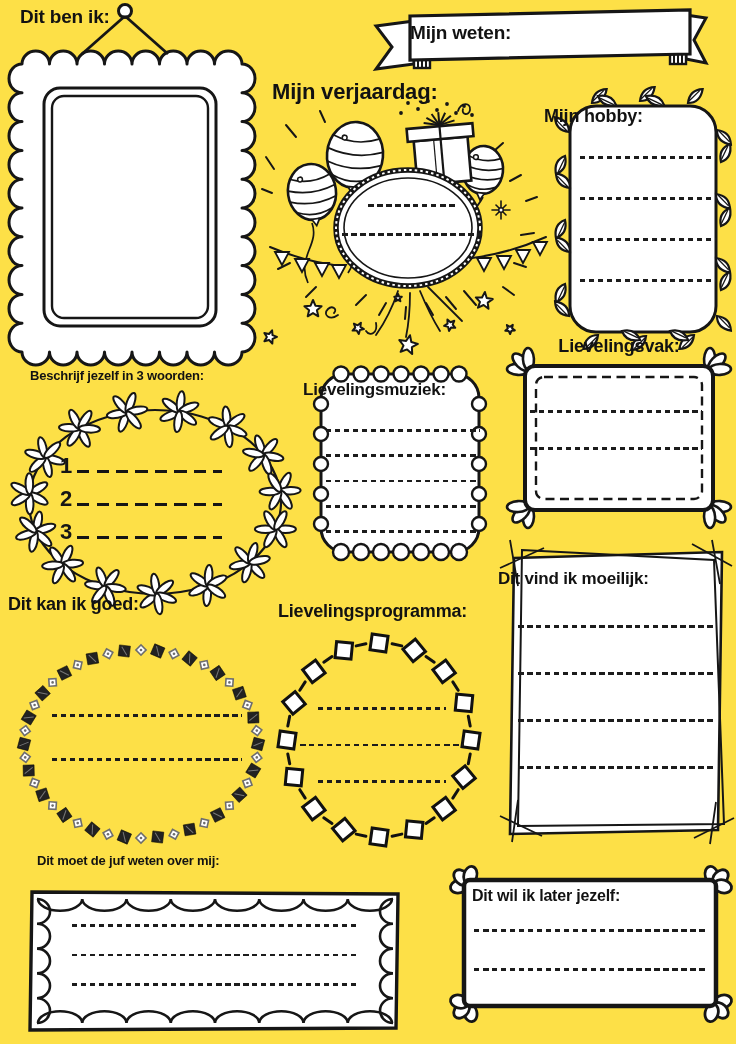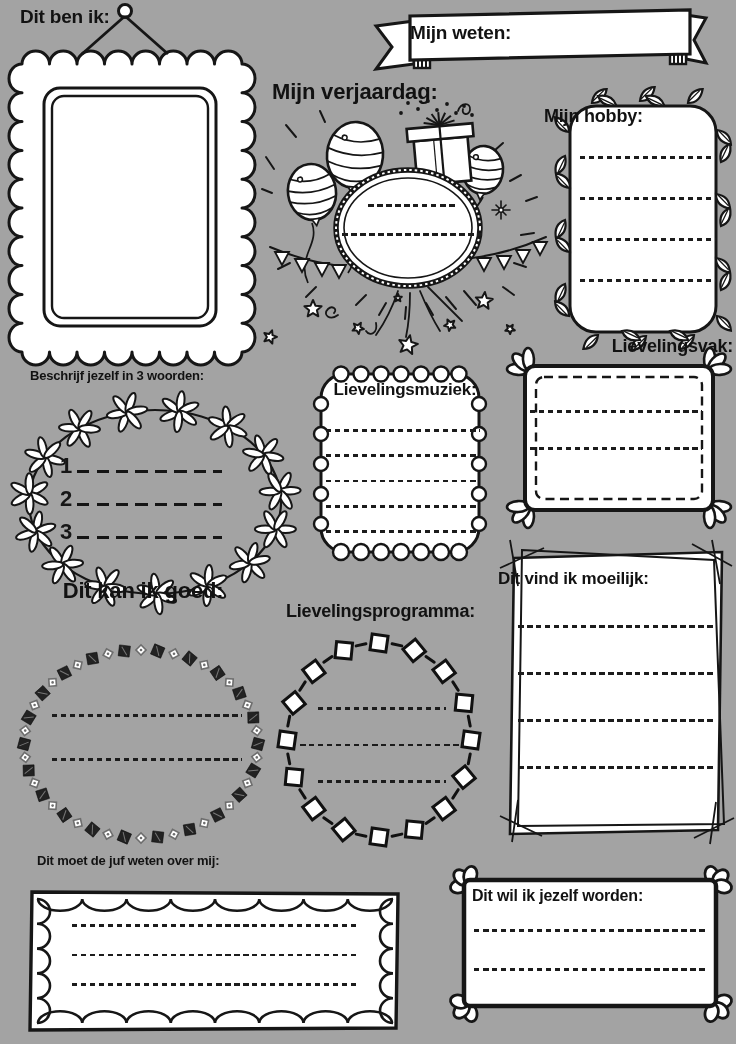--- a/index.html
+++ b/index.html
@@ -1,17 +1,17 @@
 <!DOCTYPE html>
 <html><head>
 <meta charset="utf-8">
 <style>
 *{margin:0;padding:0;box-sizing:border-box}
 html,body{background:#fff}
-.page{position:relative;width:736px;height:1044px;background:#a3a3a3;overflow:hidden;
+.page{position:relative;width:736px;height:1044px;background:#fde047;overflow:hidden;
   font-family:"Liberation Sans",sans-serif;color:#161616}
 section{display:contents}
 .lbl{position:absolute;font-weight:700;letter-spacing:-.2px;white-space:nowrap;color:#121212}
 svg{position:absolute;overflow:visible;display:block}
 .lines{position:absolute;display:flex;flex-direction:column;justify-content:space-between;align-items:center}
 .wline{flex:none;width:100%;height:2.6px;
   background:repeating-linear-gradient(90deg,#1c1c1c 0 5.5px,transparent 5.5px 9px)}
 .lines-bday .wline:first-child{width:88px}
 .lines-prog .wline:nth-child(2){width:164px}
 .rows{position:absolute;display:flex;flex-direction:column;gap:8px}
@@ -281,21 +281,21 @@
     <div class="lines" style="left:580px;top:156px;width:136px;height:126px">
       <div class="wline"></div>
     <div class="wline"></div>
         <div class="wline"></div>
         <div class="wline"></div>
       </div>
   </section>
 
   
   <section>
-    <div class="lbl" style="left:505px;top:336px;width:228px;text-align:right;font-size:18px">Lievelingsvak:</div>
+    <div class="lbl" style="left:505px;top:336px;width:228px;text-align:center;font-size:18px">Lievelingsvak:</div>
     <svg id="svg-vak" viewBox="0 0 228 172" style="left:505px;top:352px;width:228px;height:172px">
       <g id="vak-shells">
           <g transform="translate(24 18) rotate(-45)">
             <ellipse cx="0" cy="-11" rx="5.5" ry="11" fill="#fff" stroke="#161616" stroke-width="2.6" transform="rotate(-42)"></ellipse>
             <ellipse cx="0" cy="-11" rx="5.5" ry="11" fill="#fff" stroke="#161616" stroke-width="2.6" transform="rotate(0)"></ellipse>
             <ellipse cx="0" cy="-11" rx="5.5" ry="11" fill="#fff" stroke="#161616" stroke-width="2.6" transform="rotate(42)"></ellipse>
           </g>
           <g transform="translate(204 18) rotate(45)">
             <ellipse cx="0" cy="-11" rx="5.5" ry="11" fill="#fff" stroke="#161616" stroke-width="2.6" transform="rotate(-42)"></ellipse>
             <ellipse cx="0" cy="-11" rx="5.5" ry="11" fill="#fff" stroke="#161616" stroke-width="2.6" transform="rotate(0)"></ellipse>
@@ -489,33 +489,33 @@
           <circle cx="16" cy="82" r="7" fill="#fff" stroke="#161616" stroke-width="2.4"></circle>
           <circle cx="174" cy="82" r="7" fill="#fff" stroke="#161616" stroke-width="2.4"></circle>
           <circle cx="16" cy="112" r="7" fill="#fff" stroke="#161616" stroke-width="2.4"></circle>
           <circle cx="174" cy="112" r="7" fill="#fff" stroke="#161616" stroke-width="2.4"></circle>
           <circle cx="16" cy="142" r="7" fill="#fff" stroke="#161616" stroke-width="2.4"></circle>
           <circle cx="174" cy="142" r="7" fill="#fff" stroke="#161616" stroke-width="2.4"></circle>
           <circle cx="16" cy="172" r="7" fill="#fff" stroke="#161616" stroke-width="2.4"></circle>
           <circle cx="174" cy="172" r="7" fill="#fff" stroke="#161616" stroke-width="2.4"></circle>
         </g>
     </svg>
-    <div class="lbl" style="left:310px;top:380px;width:190px;text-align:center;font-size:17px">Lievelingsmuziek:</div>
+    <div class="lbl" style="left:303px;top:380px;width:190px;font-size:17px">Lievelingsmuziek:</div>
     <div class="lines" style="left:326px;top:429px;width:154px;height:104px">
       <div class="wline"></div>
     <div class="wline"></div>
         <div class="wline"></div>
         <div class="wline"></div>
         <div class="wline"></div>
       </div>
   </section>
 
   
   <section>
-    <div class="lbl" style="left:8px;top:578px;width:270px;text-align:center;font-size:22px">Dit kan ik goed:</div>
+    <div class="lbl" style="left:8px;top:594px;width:270px;font-size:18px">Dit kan ik goed:</div>
     <svg id="svg-goodat" viewBox="0 0 270 215" style="left:8px;top:638px;width:270px;height:215px">
       <g id="ga-beads">
           <rect x="-5.5" y="-5.5" width="11" height="11" fill="#222" stroke="#000" stroke-width="0.5" transform="translate(250.0 106.0) rotate(15)"></rect>
           <line x1="-4" y1="3" x2="4" y2="-3" stroke="#777" stroke-width="1" transform="translate(250.0 106.0) rotate(15)"></line>
           <rect x="-3.6" y="-3.6" width="7.2" height="7.2" fill="#fff" stroke="#6e6e6e" stroke-width="1.6" transform="translate(248.8 119.4) rotate(53.2)"></rect>
           <circle cx="248.8" cy="119.4" r="1.3" fill="#6e6e6e"></circle>
           <rect x="-5.5" y="-5.5" width="11" height="11" fill="#222" stroke="#000" stroke-width="0.5" transform="translate(245.3 132.5) rotate(31.4)"></rect>
           <line x1="-4" y1="3" x2="4" y2="-3" stroke="#777" stroke-width="1" transform="translate(245.3 132.5) rotate(31.4)"></line>
           <rect x="-3.6" y="-3.6" width="7.2" height="7.2" fill="#fff" stroke="#6e6e6e" stroke-width="1.6" transform="translate(239.4 145.0) rotate(69.5)"></rect>
           <circle cx="239.4" cy="145.0" r="1.3" fill="#6e6e6e"></circle>
@@ -602,21 +602,21 @@
         </g>
     </svg>
     <div class="lines" style="left:52px;top:714px;width:190px;height:47px">
       <div class="wline"></div>
     <div class="wline"></div>
       </div>
   </section>
 
   
   <section>
-    <div class="lbl" style="left:278px;top:601px;width:205px;text-align:center;font-size:18px">Lievelingsprogramma:</div>
+    <div class="lbl" style="left:278px;top:601px;width:205px;font-size:18px">Lievelingsprogramma:</div>
     <svg id="svg-program" viewBox="0 0 205 220" style="left:278px;top:630px;width:205px;height:220px">
       <g id="pr-ring">
           <rect x="-8" y="-8" width="16" height="16" fill="#fff" stroke="#111" stroke-width="3" transform="translate(101.0 13.0) rotate(-82.0)"></rect>
           <line x1="114.1" y1="13.8" x2="123.8" y2="15.9" stroke="#111" stroke-width="3" stroke-linecap="round"></line>
           <rect x="-8" y="-8" width="16" height="16" fill="#fff" stroke="#111" stroke-width="3" transform="translate(136.2 20.4) rotate(-39.5)"></rect>
           <line x1="148.0" y1="26.5" x2="156.2" y2="32.2" stroke="#111" stroke-width="3" stroke-linecap="round"></line>
           <rect x="-8" y="-8" width="16" height="16" fill="#fff" stroke="#111" stroke-width="3" transform="translate(166.1 41.4) rotate(-37.0)"></rect>
           <line x1="174.8" y1="51.9" x2="180.2" y2="60.3" stroke="#111" stroke-width="3" stroke-linecap="round"></line>
           <rect x="-8" y="-8" width="16" height="16" fill="#fff" stroke="#111" stroke-width="3" transform="translate(186.0 72.9) rotate(5.5)"></rect>
           <line x1="190.3" y1="86.2" x2="192.2" y2="96.0" stroke="#111" stroke-width="3" stroke-linecap="round"></line>
@@ -708,20 +708,20 @@
             <ellipse cx="0" cy="-9" rx="6.5" ry="9" fill="#fff" stroke="#161616" stroke-width="2.8" transform="rotate(60)"></ellipse>
           </g>
           <g transform="translate(20 142) rotate(-135)">
             <ellipse cx="0" cy="-9" rx="6.5" ry="9" fill="#fff" stroke="#161616" stroke-width="2.8" transform="rotate(-60)"></ellipse>
             <ellipse cx="0" cy="-9" rx="6.5" ry="9" fill="#fff" stroke="#161616" stroke-width="2.8" transform="rotate(0)"></ellipse>
             <ellipse cx="0" cy="-9" rx="6.5" ry="9" fill="#fff" stroke="#161616" stroke-width="2.8" transform="rotate(60)"></ellipse>
           </g>
         </g>
       <rect x="16" y="18" width="252" height="126" rx="6" fill="#fff" stroke="#161616" stroke-width="4.5"></rect>
     </svg>
-    <div class="lbl" style="left:472px;top:887px;font-size:16px">Dit wil ik jezelf worden:</div>
+    <div class="lbl" style="left:472px;top:887px;font-size:16px">Dit wil ik later jezelf:</div>
     <div class="lines" style="left:474px;top:929px;width:232px;height:42px">
       <div class="wline"></div>
     <div class="wline"></div>
       </div>
   </section>
 
 </div>
 
 </body></html>

